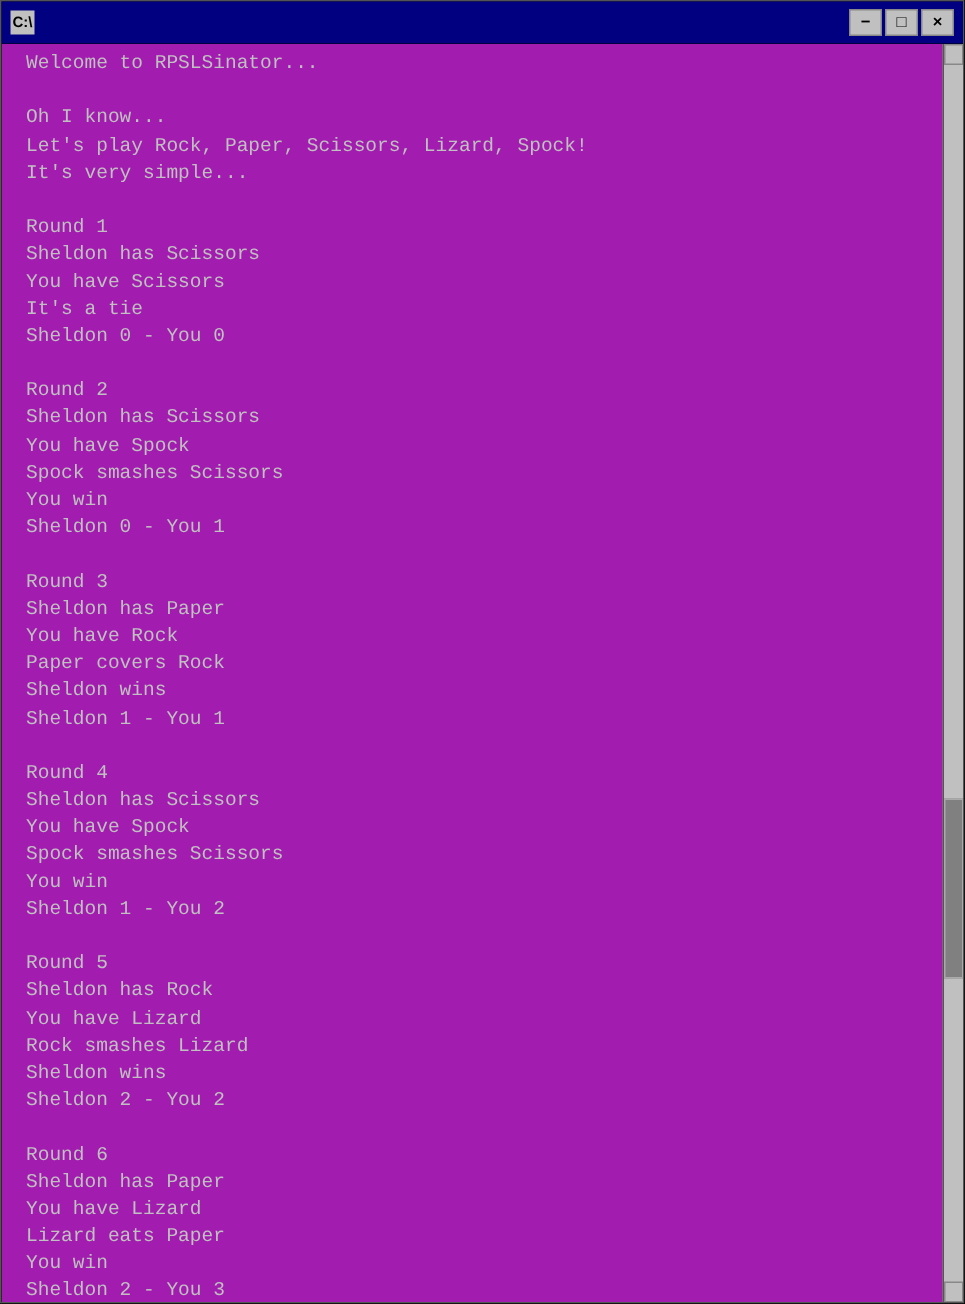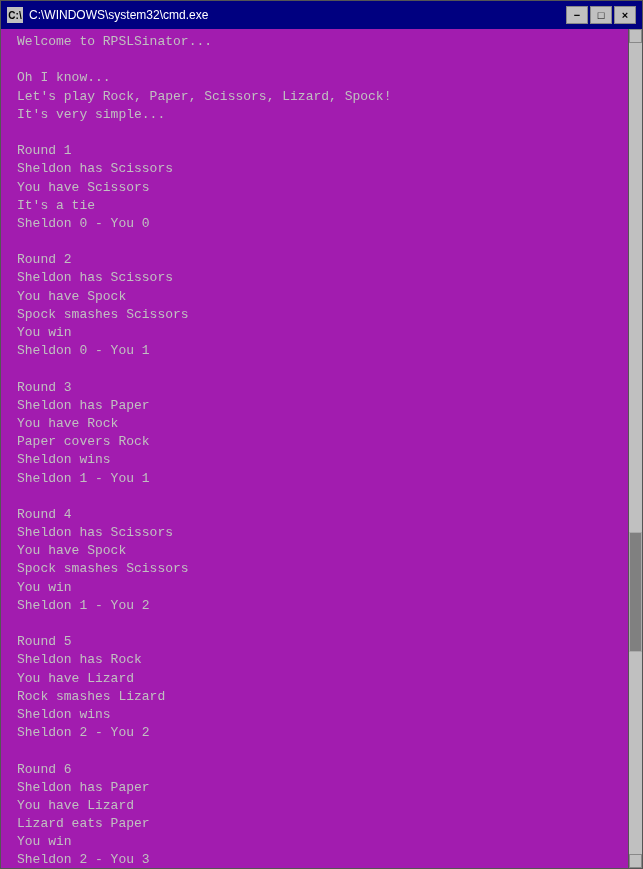--- a/index.html
+++ b/index.html
@@ -136,21 +136,20 @@
       font-size: 8px;
     }
   </style>
 </head>
 <body>
 
 <div class="window">
   <div class="titlebar">
     <div class="titlebar-left">
       <div class="titlebar-icon">C:\</div>
-      <span>C:\WINDOWS\system32\cmd.exe</span>
     </div>
     <div class="titlebar-buttons">
       <div class="titlebar-btn">−</div>
       <div class="titlebar-btn">□</div>
       <div class="titlebar-btn close">×</div>
     </div>
   </div>
   <div class="console-body">
     <pre>Welcome to RPSLSinator...
 

